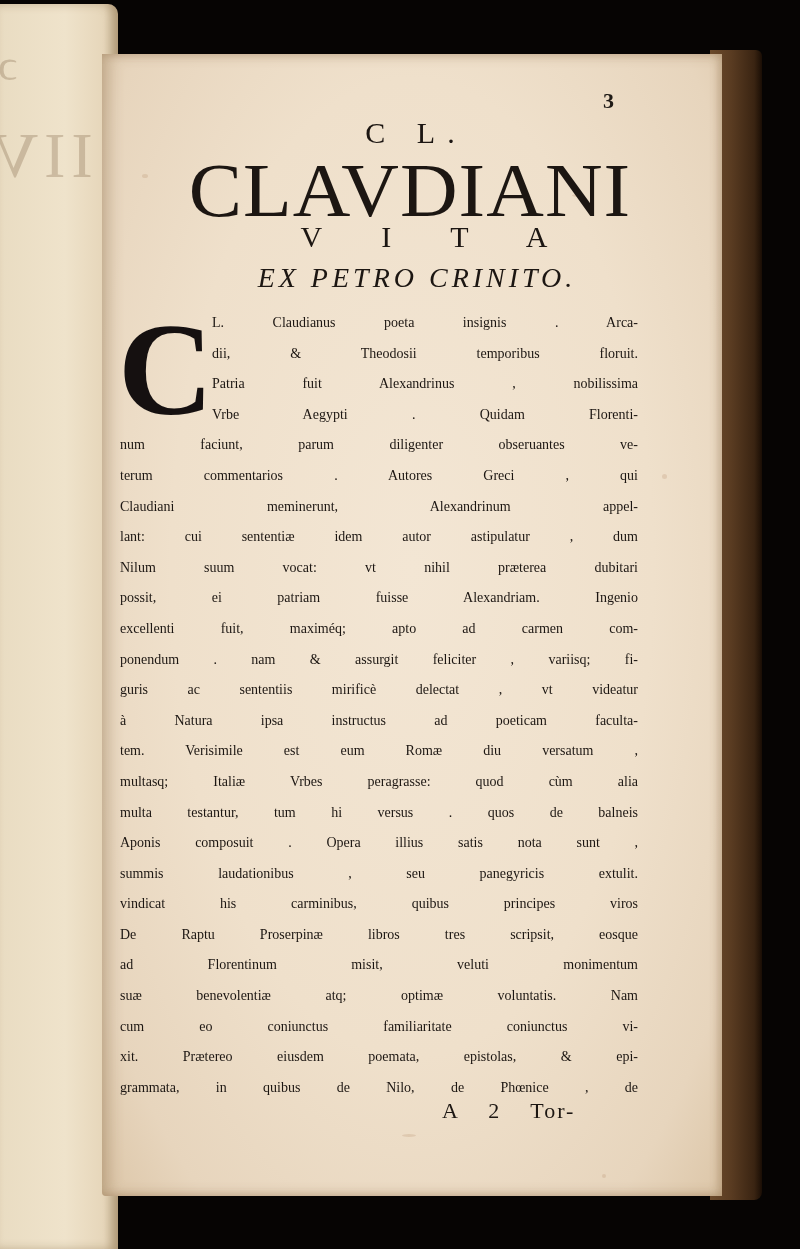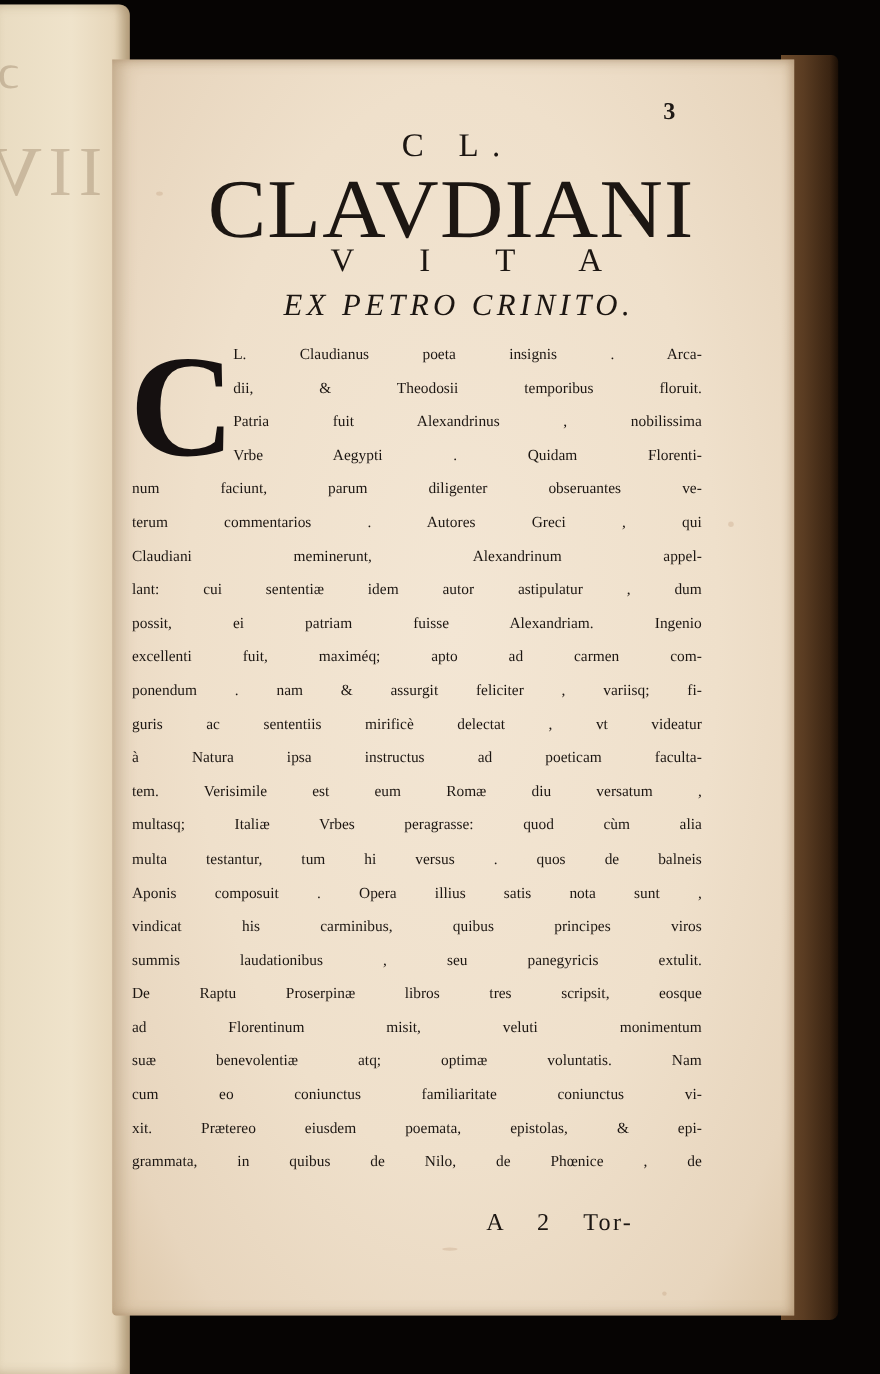--- a/index.html
+++ b/index.html
@@ -181,31 +181,32 @@
 
     <div class="body-lines">
       <div class="line indent">L. Claudianus poeta insignis . Arca-</div>
       <div class="line indent">dii, &amp; Theodosii temporibus floruit.</div>
       <div class="line indent">Patria fuit Alexandrinus , nobilissima</div>
       <div class="line indent">Vrbe Aegypti . Quidam Florenti-</div>
       <div class="line">num faciunt, parum diligenter obseruantes ve-</div>
       <div class="line">terum commentarios . Autores Greci , qui</div>
       <div class="line">Claudiani meminerunt, Alexandrinum appel-</div>
       <div class="line">lant: cui sententiæ idem autor astipulatur , dum</div>
+      <div class="line">Nilum suum vocat: vt nihil præterea dubitari</div>
       <div class="line">possit, ei patriam fuisse Alexandriam. Ingenio</div>
       <div class="line">excellenti fuit, maximéq; apto ad carmen com-</div>
       <div class="line">ponendum . nam &amp; assurgit feliciter , variisq; fi-</div>
       <div class="line">guris ac sententiis mirificè delectat , vt videatur</div>
       <div class="line">à Natura ipsa instructus ad poeticam faculta-</div>
       <div class="line">tem. Verisimile est eum Romæ diu versatum ,</div>
       <div class="line">multasq; Italiæ Vrbes peragrasse: quod cùm alia</div>
       <div class="line">multa testantur, tum hi versus . quos de balneis</div>
       <div class="line">Aponis composuit . Opera illius satis nota sunt ,</div>
+      <div class="line">summis laudationibus , seu panegyricis extulit.</div>
       <div class="line">vindicat his carminibus, quibus principes viros</div>
-      <div class="line">summis laudationibus , seu panegyricis extulit.</div>
       <div class="line">De Raptu Proserpinæ libros tres scripsit, eosque</div>
       <div class="line">ad Florentinum misit, veluti monimentum</div>
       <div class="line">suæ benevolentiæ atq; optimæ voluntatis. Nam</div>
       <div class="line">cum eo coniunctus familiaritate coniunctus vi-</div>
       <div class="line">xit. Prætereo eiusdem poemata, epistolas, &amp; epi-</div>
       <div class="line">grammata, in quibus de Nilo, de Phœnice , de</div>
     </div>
 
     <div class="signature">
       <span>A 2</span>

